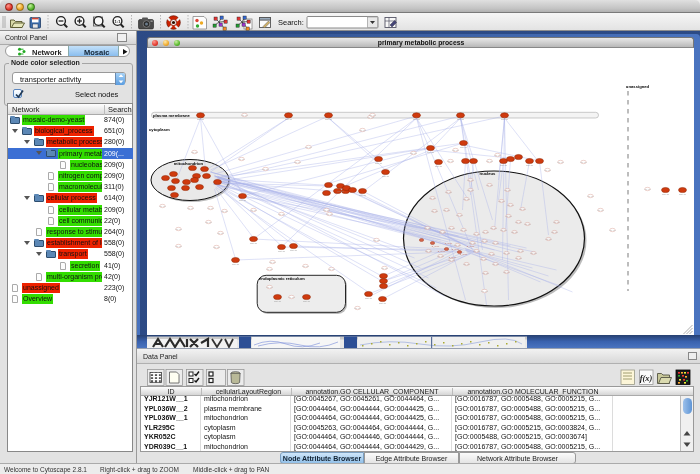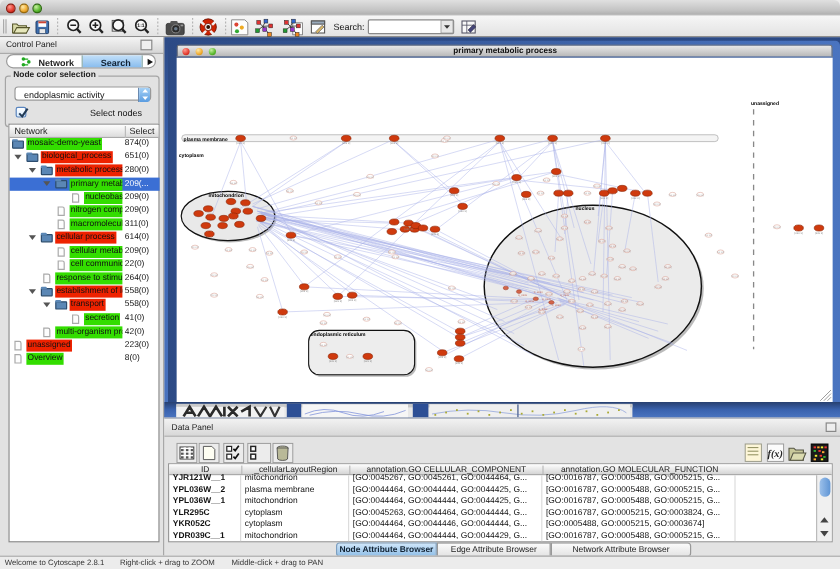--- a/index.html
+++ b/index.html
@@ -105,46 +105,46 @@
     <span class="abs" style="left:62px;top:0;width:50px;height:11.5px;background:linear-gradient(#c3e0f9,#7eb6ec);border-left:1px solid #8aa;"></span>
     <span class="abs" style="left:112px;top:0;width:13px;height:11.5px;border-left:1px solid #8aa;"></span>
     <svg class="abs" style="left:0;top:0;" width="125" height="11.5">
         <path d="M14 3.2 l3.5 0 M14 8 l3.5 0" stroke="#2a2" stroke-width="1"></path>
         <circle cx="13.5" cy="3.2" r="1.5" fill="#2a2"></circle>
         <circle cx="18" cy="5.6" r="1.5" fill="#2a2"></circle>
         <circle cx="13.5" cy="8" r="1.5" fill="#2a2"></circle>
         <path d="M117 3 l4.5 2.7 -4.5 2.7 z" fill="#111"></path>
       </svg>
     <span class="abs" style="left:26px;top:2px;font-size:7.5px;font-weight:bold;color:#222;">Network</span>
-    <span class="abs" style="left:78px;top:2px;font-size:7.5px;font-weight:bold;color:#123;">Search</span>
+    <span class="abs" style="left:78px;top:2px;font-size:7.5px;font-weight:bold;color:#123;">Mosaic</span>
   </div>
 
   <div class="abs" style="left:4px;top:32px;width:129px;height:43px;border:1px solid #a5a5a5;border-radius:3px;"></div>
   <span class="abs" style="left:9px;top:27.5px;font-size:7px;font-weight:bold;color:#222;background:#e2e2e2;padding:0 2px;">Node color selection</span>
 
   <div class="abs" style="left:12px;top:41px;width:114px;height:11.5px;background:#fff;border:1px solid #999;border-radius:3px;">
-    <span class="abs" style="left:7px;top:1.5px;font-size:7.5px;color:#111;">endoplasmic activity</span>
+    <span class="abs" style="left:7px;top:1.5px;font-size:7.5px;color:#111;">transporter activity</span>
     <span class="abs" style="right:0px;top:0px;width:10px;height:11.5px;background:linear-gradient(#a6d2f7,#5a9ce0);border-radius:0 2px 2px 0;border-left:1px solid #6a8ab0;">
       <svg width="10" height="11.5" style="display:block">
           <path d="M5 1.2 l2.4 2.8 h-4.8 z" fill="#fff"></path>
           <path d="M5 10.3 l-2.4 -2.8 h4.8 z" fill="#fff"></path>
         </svg>
     </span>
   </div>
 
   <div class="abs" style="left:13px;top:58px;width:9px;height:9px;background:linear-gradient(#fff,#d8ecff);border:1.3px solid #5a86c0;border-radius:2px;"></div>
   <svg class="abs" style="left:13px;top:57px;" width="13" height="13">
       <path d="M3 6.5 L5.5 9 L10 2.5" fill="none" stroke="#223a55" stroke-width="1.7"></path>
     </svg>
   <span class="abs" style="left:27px;top:59px;font-size:7.5px;color:#111;padding-left:48px;">Select nodes</span>
 
   <div class="abs" style="left:7px;top:71.5px;width:126px;height:349px;background:#fff;border:1px solid #888;">
     <div class="abs" style="left:0;top:0;width:124px;height:11px;background:linear-gradient(#fefefe,#dcdcdc);border-bottom:1px solid #aaa;">
       <span class="abs" style="left:4px;top:1.5px;font-size:7.5px;color:#222;">Network</span>
-      <span class="abs" style="left:96px;top:1.5px;font-size:7.5px;color:#222;border-left:1px solid #bbb;padding-left:3px;height:10px;">Select</span>
+      <span class="abs" style="left:96px;top:1.5px;font-size:7.5px;color:#222;border-left:1px solid #bbb;padding-left:3px;height:10px;">Search</span>
     </div>
   </div>
 </div>
 <div class="abs" style="left:0px;top:31px;width:137px;height:432px;">
 <div style="position:absolute;left:8px;top:83.5px;width:125px;height:11.2px;font-size:7px;">
       <span style="position:absolute;left:2px;top:2px;width:10px;height:7px;background:#5b87b5;border:0.5px solid #2d4d6e;border-radius:1px;"></span>
       <span style="position:absolute;left:2px;top:1px;width:5px;height:2px;background:#5b87b5;border-radius:1px 1px 0 0;"></span>
       <span style="position:absolute;left:14px;top:0.5px;max-width:80px;overflow:hidden;background:#33dd00;color:#111;padding:0 1px;line-height:10px;white-space:nowrap;display:inline-block;height:10px;">mosaic-demo-yeast</span>
       <span style="position:absolute;left:96px;top:0.5px;color:#111;line-height:10px;">874(0)</span>
     </div>

